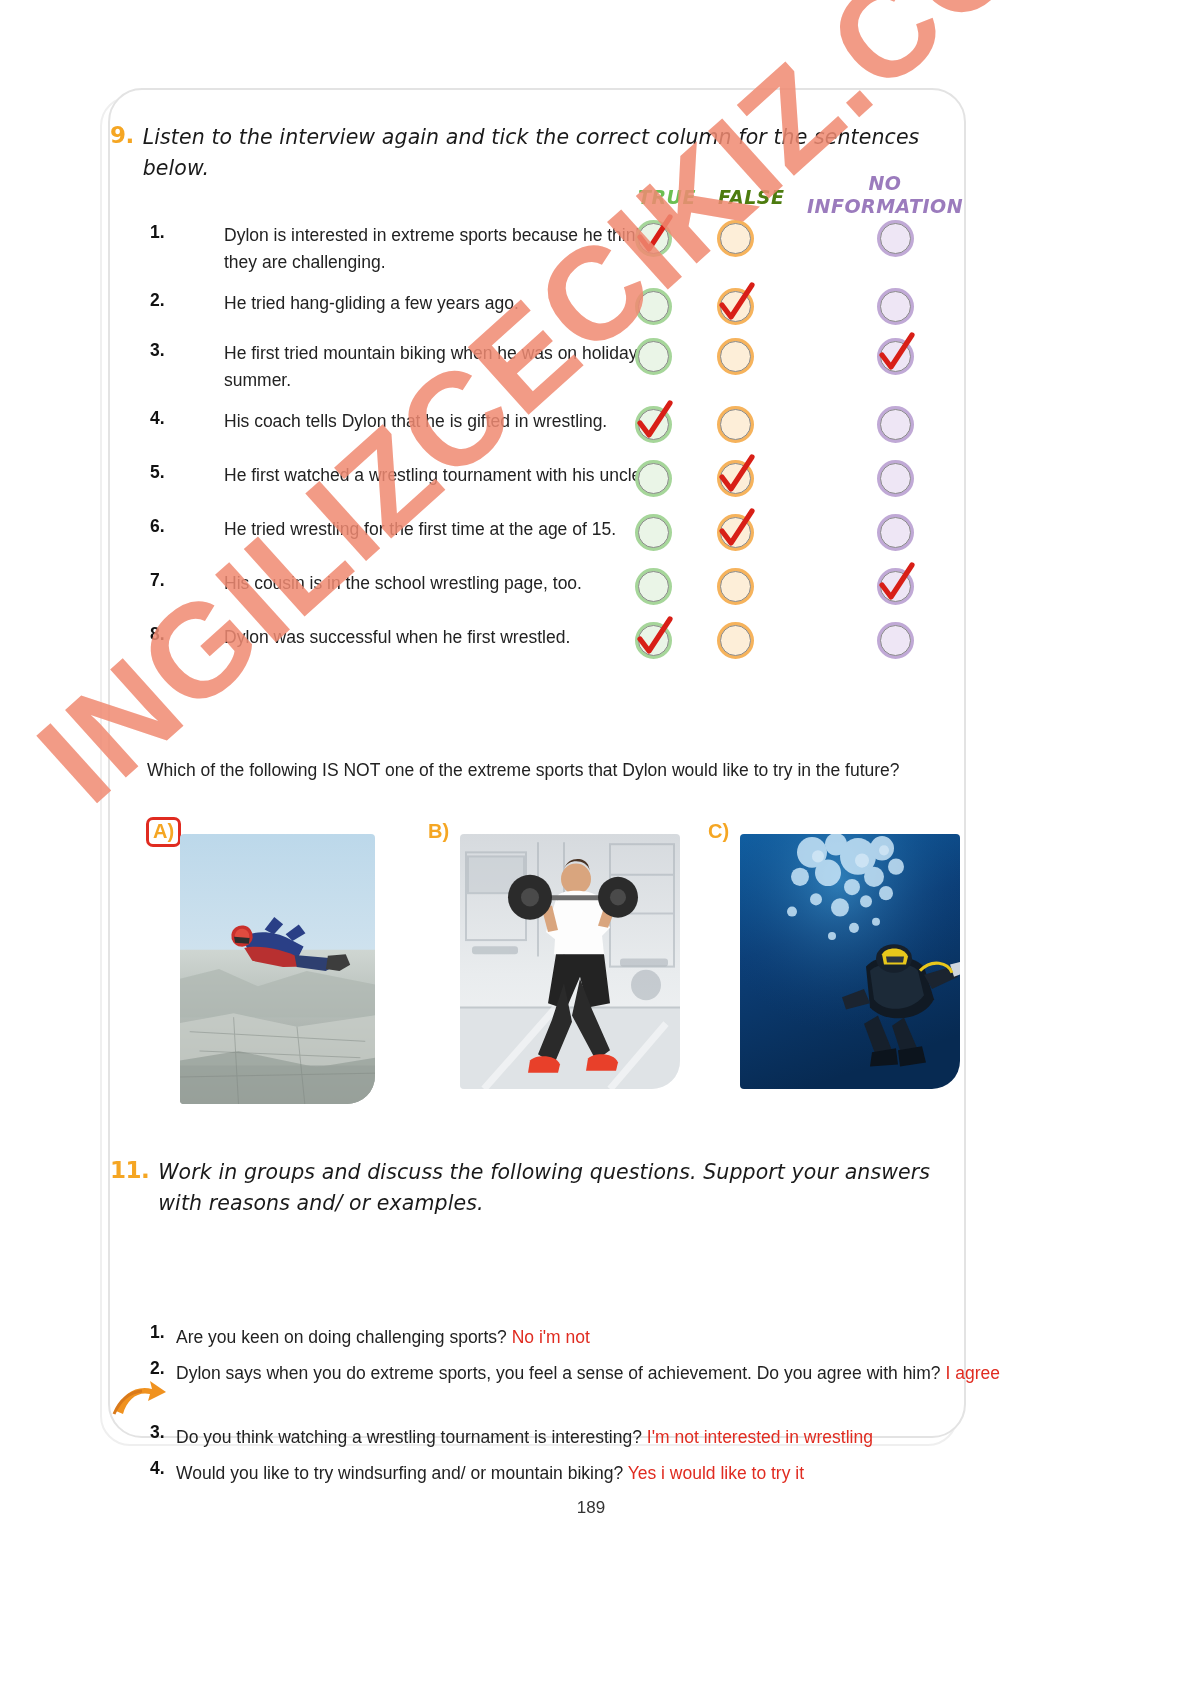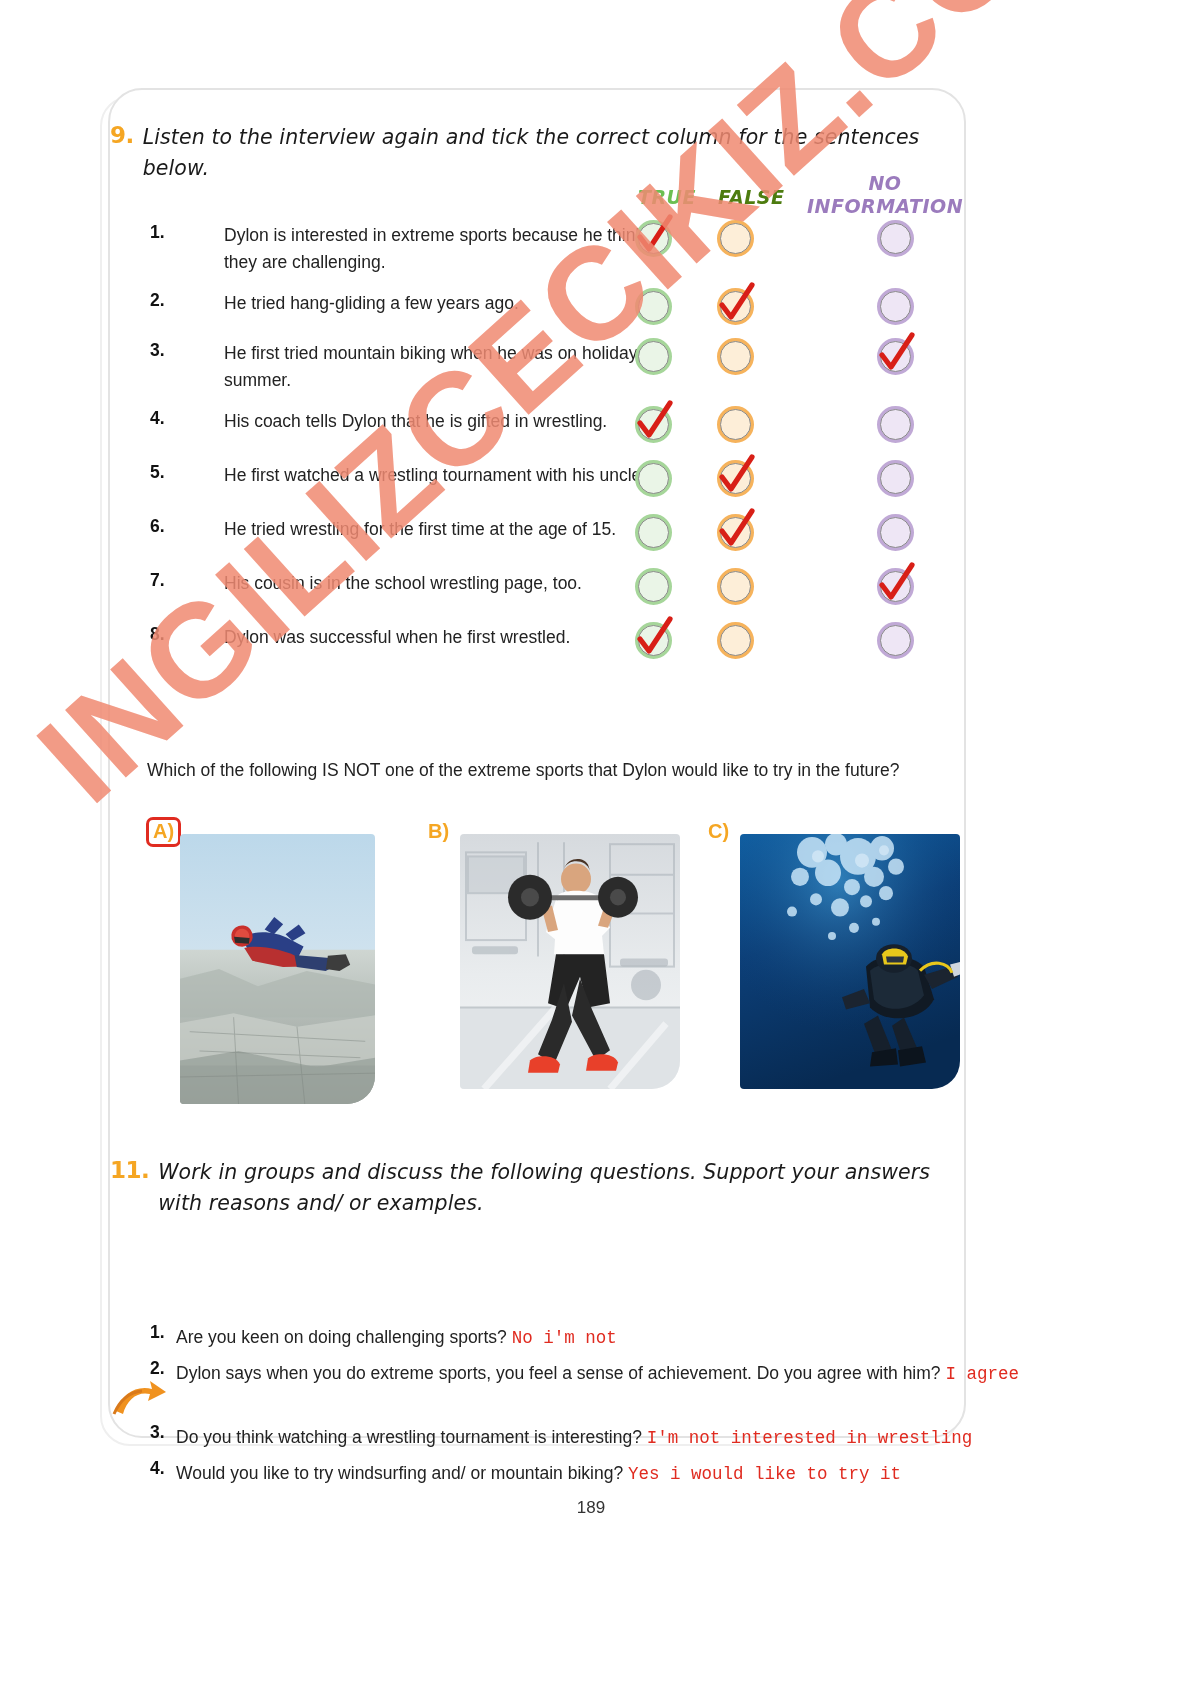--- a/index.html
+++ b/index.html
@@ -225,21 +225,21 @@
   .d-num {
     position: absolute; left: 10px; top: 0;
     font-size: 17.5px; font-weight: bold; color: #111;
   }
   .d-text {
     position: absolute; left: 36px; top: 0;
     width: 860px; font-size: 17.5px; color: #222; line-height: 30px;
   }
   .ans {
     color: #e02b20;
-    font-family: Liberation Mono, monospace;
+    font-family: Liberation Sans, sans-serif;
   }
 
   
   #footer-note {
     position: absolute;
     left: 168px;
     top: 1395px;
     font-family: "DejaVu Serif", serif;
     font-style: italic;
     font-size: 19px;

